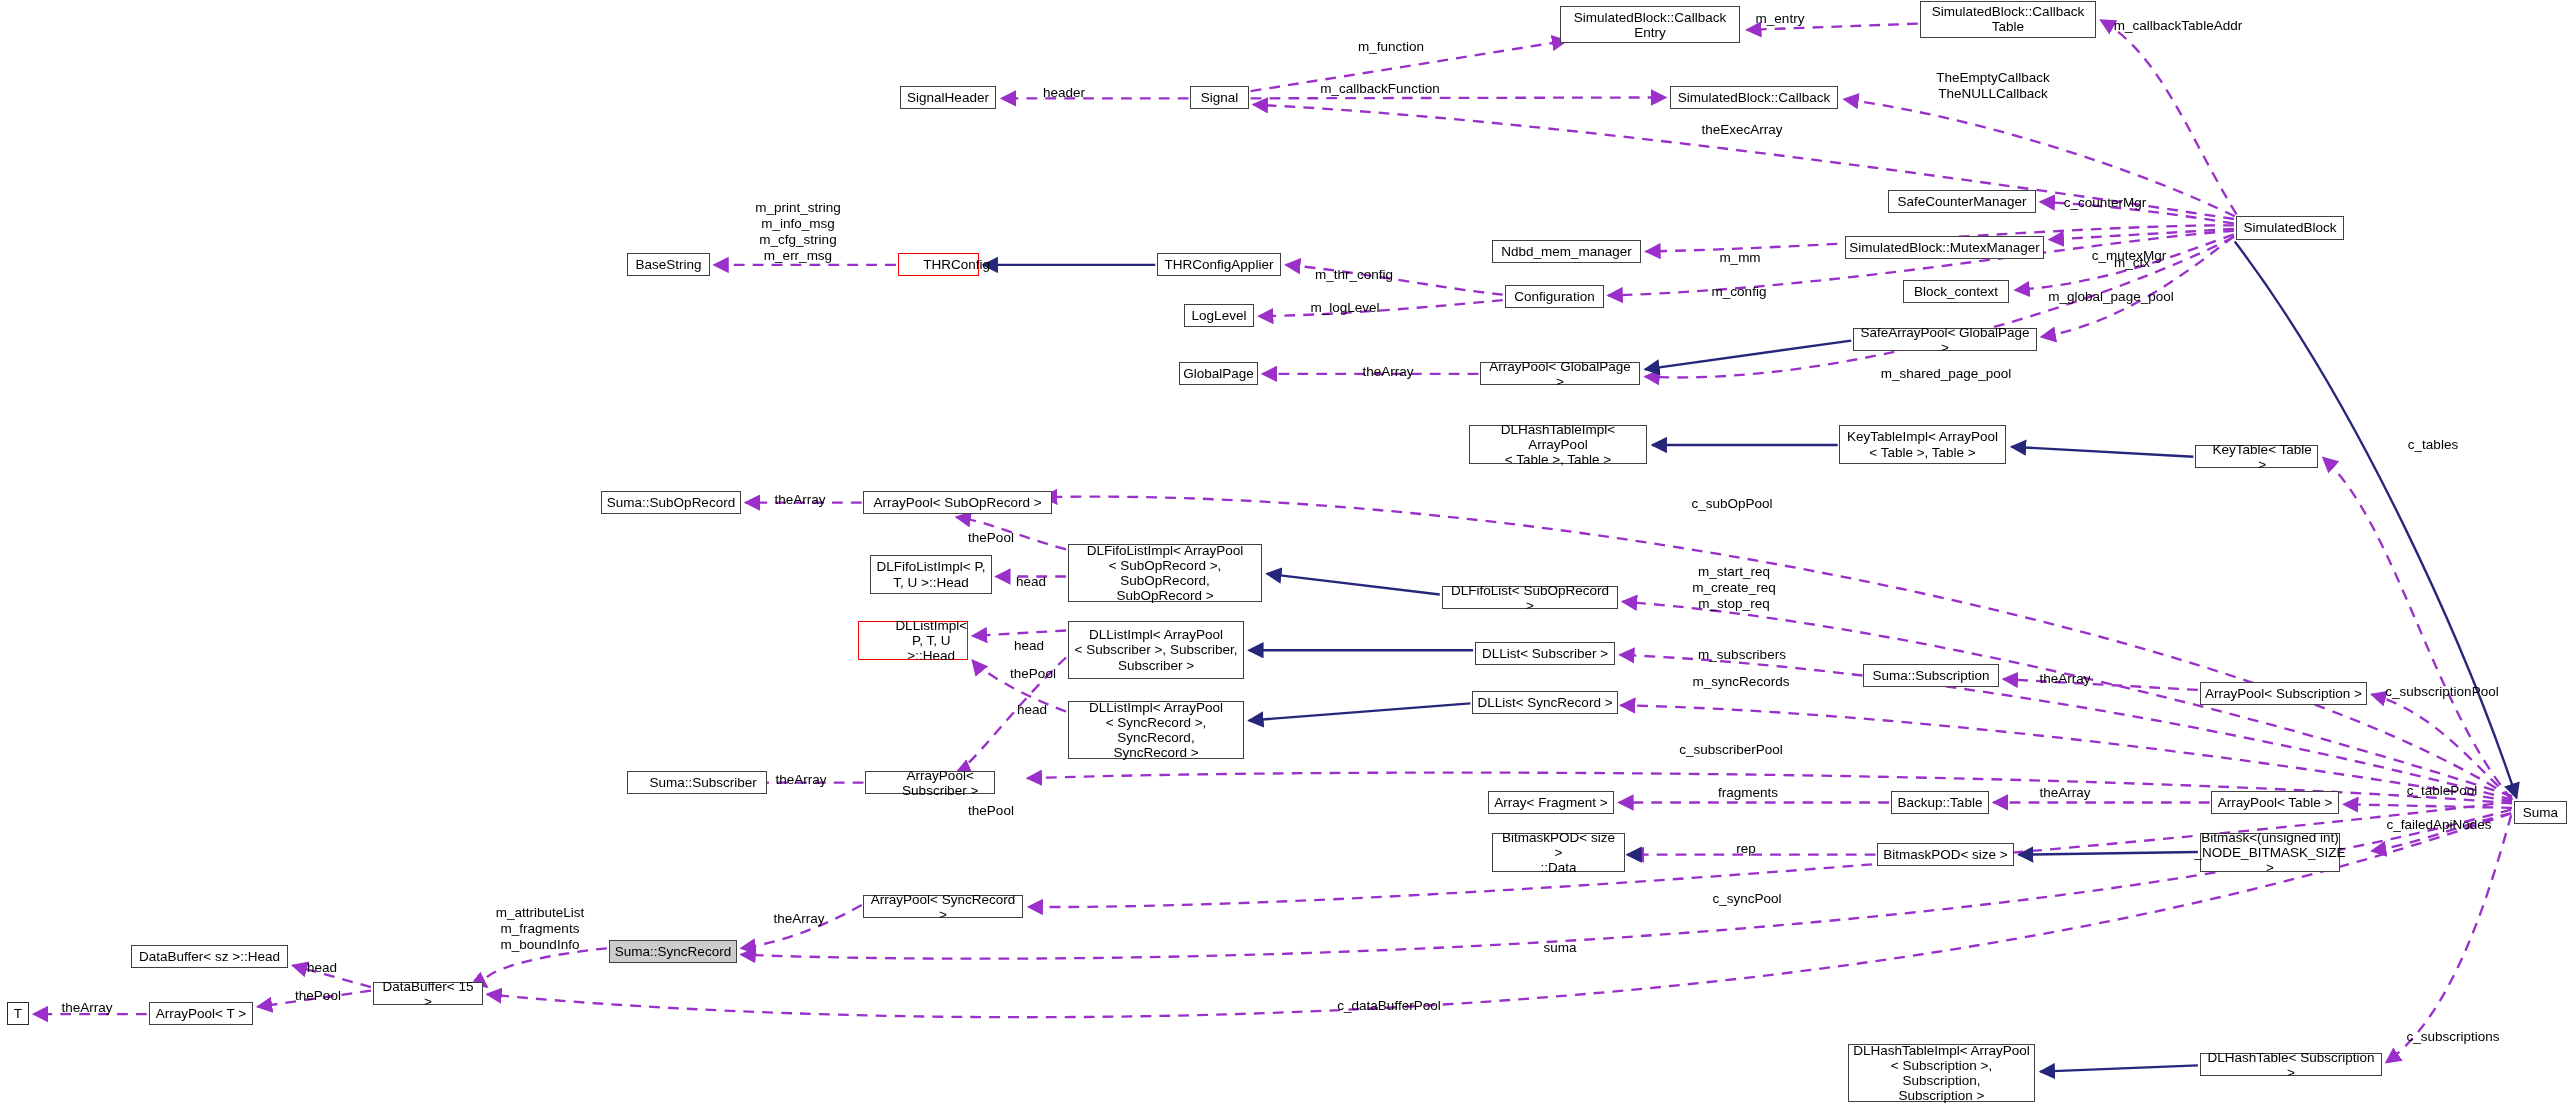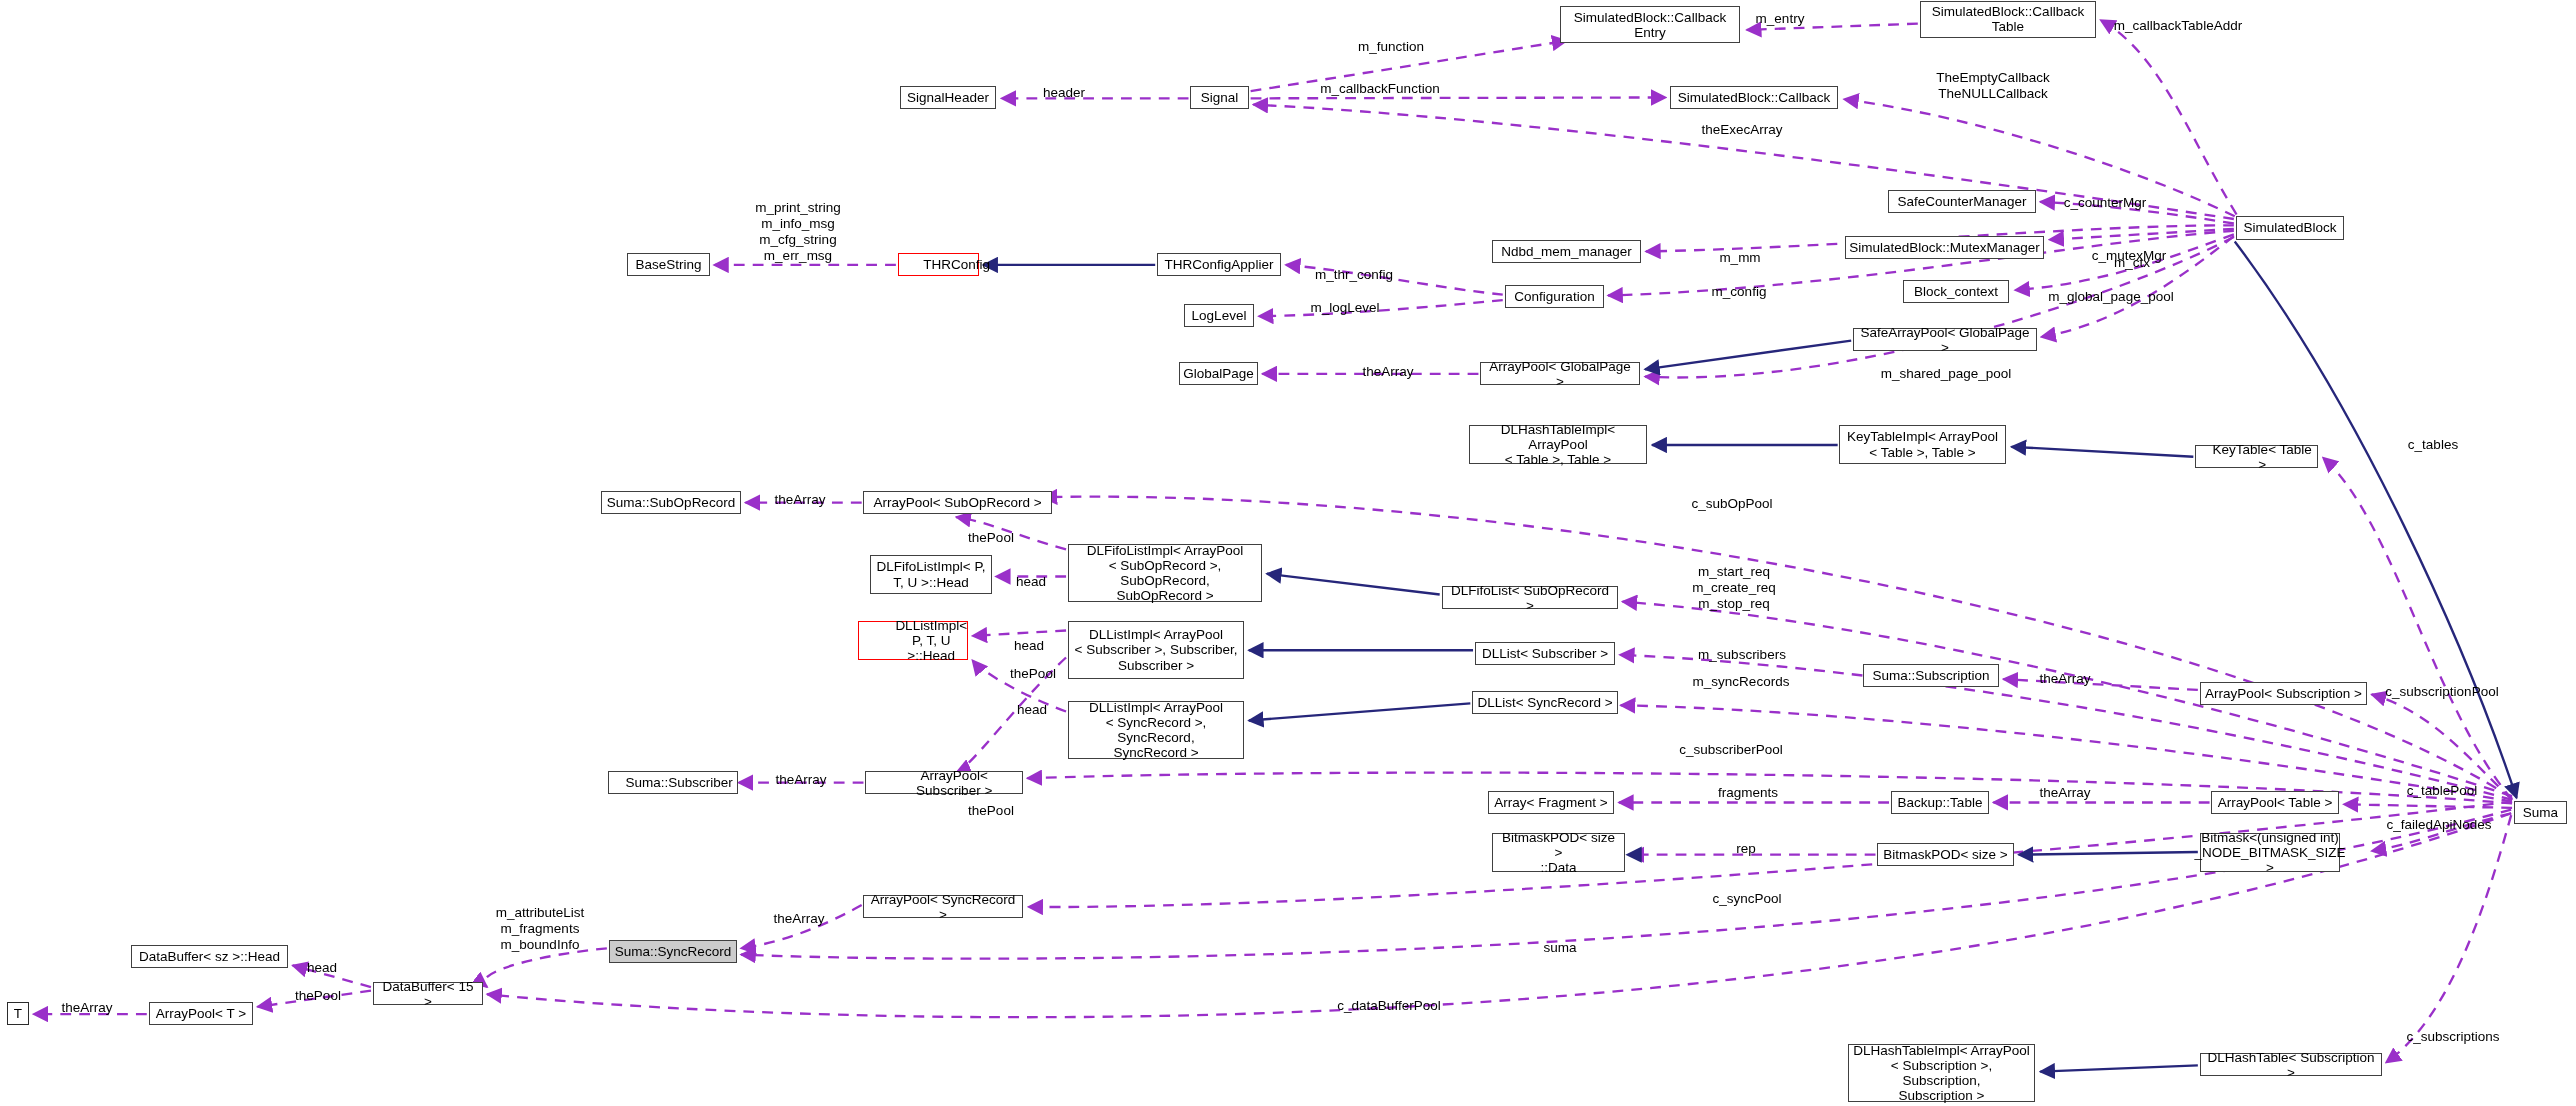--- a/index.html
+++ b/index.html
@@ -182,22 +182,22 @@
 Subscriber &gt;</div>
     <div class="node thick" style="left: 1475px; top: 642px; width: 140px; height: 23.4px;">DLList&lt; Subscriber &gt;</div>
     <div class="node red" style="left: 858px; top: 621px; width: 110px; height: 39px;">DLListImpl&lt; P, T, U
 &gt;::Head</div>
     <div class="node thick" style="left: 1068px; top: 701px; width: 176px; height: 58px;">DLListImpl&lt; ArrayPool
 &lt; SyncRecord &gt;, SyncRecord,
 SyncRecord &gt;</div>
     <div class="node thick" style="left: 1472px; top: 691px; width: 146px; height: 23.4px;">DLList&lt; SyncRecord &gt;</div>
     <div class="node thick" style="left: 1863px; top: 664px; width: 136px; height: 23.4px;">Suma::Subscription</div>
     <div class="node thick" style="left: 2200px; top: 682px; width: 167px; height: 23.4px;">ArrayPool&lt; Subscription &gt;</div>
-    <div class="node thick" style="left: 608px; top: 771px; width: 130px; height: 23.4px; padding-left: 16px;">Suma::Subscriber</div>
-    <div class="node thick" style="left: 865px; top: 771px; width: 158px; height: 23.4px; padding-left: 24px;">ArrayPool&lt; Subscriber &gt;</div>
+    <div class="node thick" style="left: 627px; top: 771px; width: 140px; height: 23.4px; padding-left: 16px;">Suma::Subscriber</div>
+    <div class="node thick" style="left: 865px; top: 771px; width: 130px; height: 23.4px; padding-left: 24px;">ArrayPool&lt; Subscriber &gt;</div>
     <div class="node thick" style="left: 1488px; top: 791px; width: 126px; height: 23.4px;">Array&lt; Fragment &gt;</div>
     <div class="node thick" style="left: 1891px; top: 791px; width: 98px; height: 23.4px;">Backup::Table</div>
     <div class="node thick" style="left: 2211px; top: 791px; width: 128px; height: 23.4px;">ArrayPool&lt; Table &gt;</div>
     <div class="node thick" style="left: 1492px; top: 833px; width: 133px; height: 39px;">BitmaskPOD&lt; size &gt;
 ::Data</div>
     <div class="node thick" style="left: 1877px; top: 843px; width: 137px; height: 23.4px;">BitmaskPOD&lt; size &gt;</div>
     <div class="node thick" style="left: 2200px; top: 833px; width: 140px; height: 39px;">Bitmask&lt;(unsigned int)
 _NODE_BITMASK_SIZE &gt;</div>
     <div class="node thick" style="left: 863px; top: 895px; width: 160px; height: 23.4px;">ArrayPool&lt; SyncRecord &gt;</div>
     <div class="node thick" style="left: 131px; top: 945px; width: 157px; height: 23.4px;">DataBuffer&lt; sz &gt;::Head</div>

